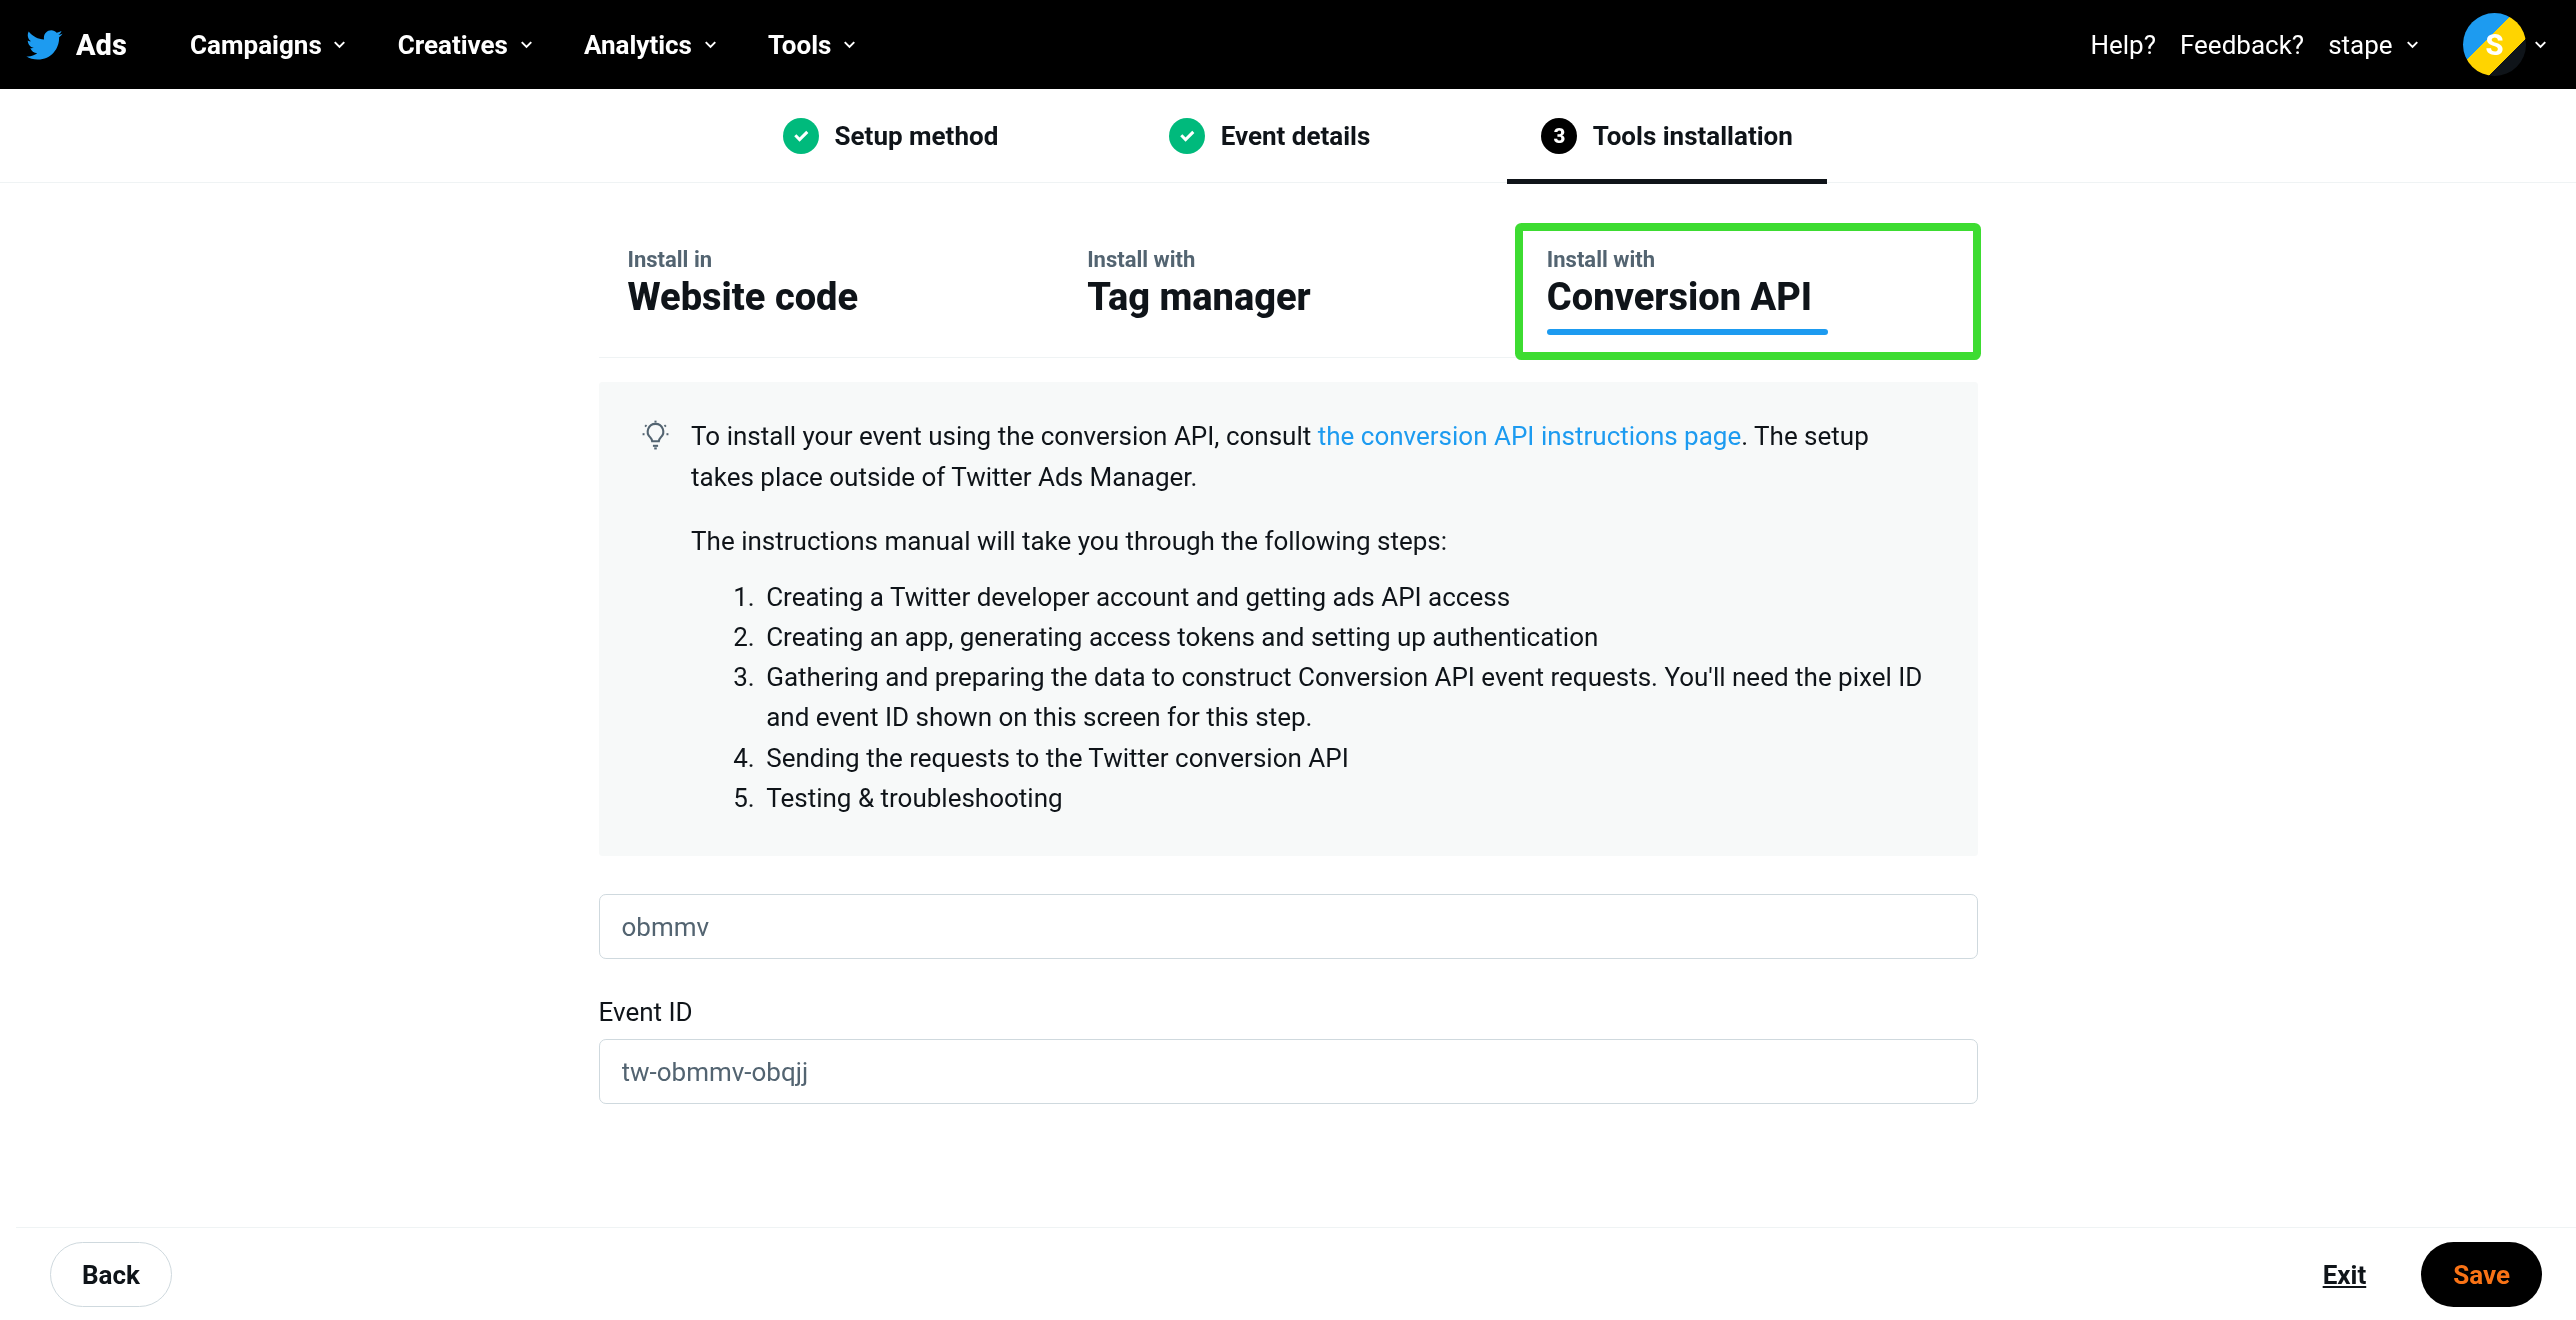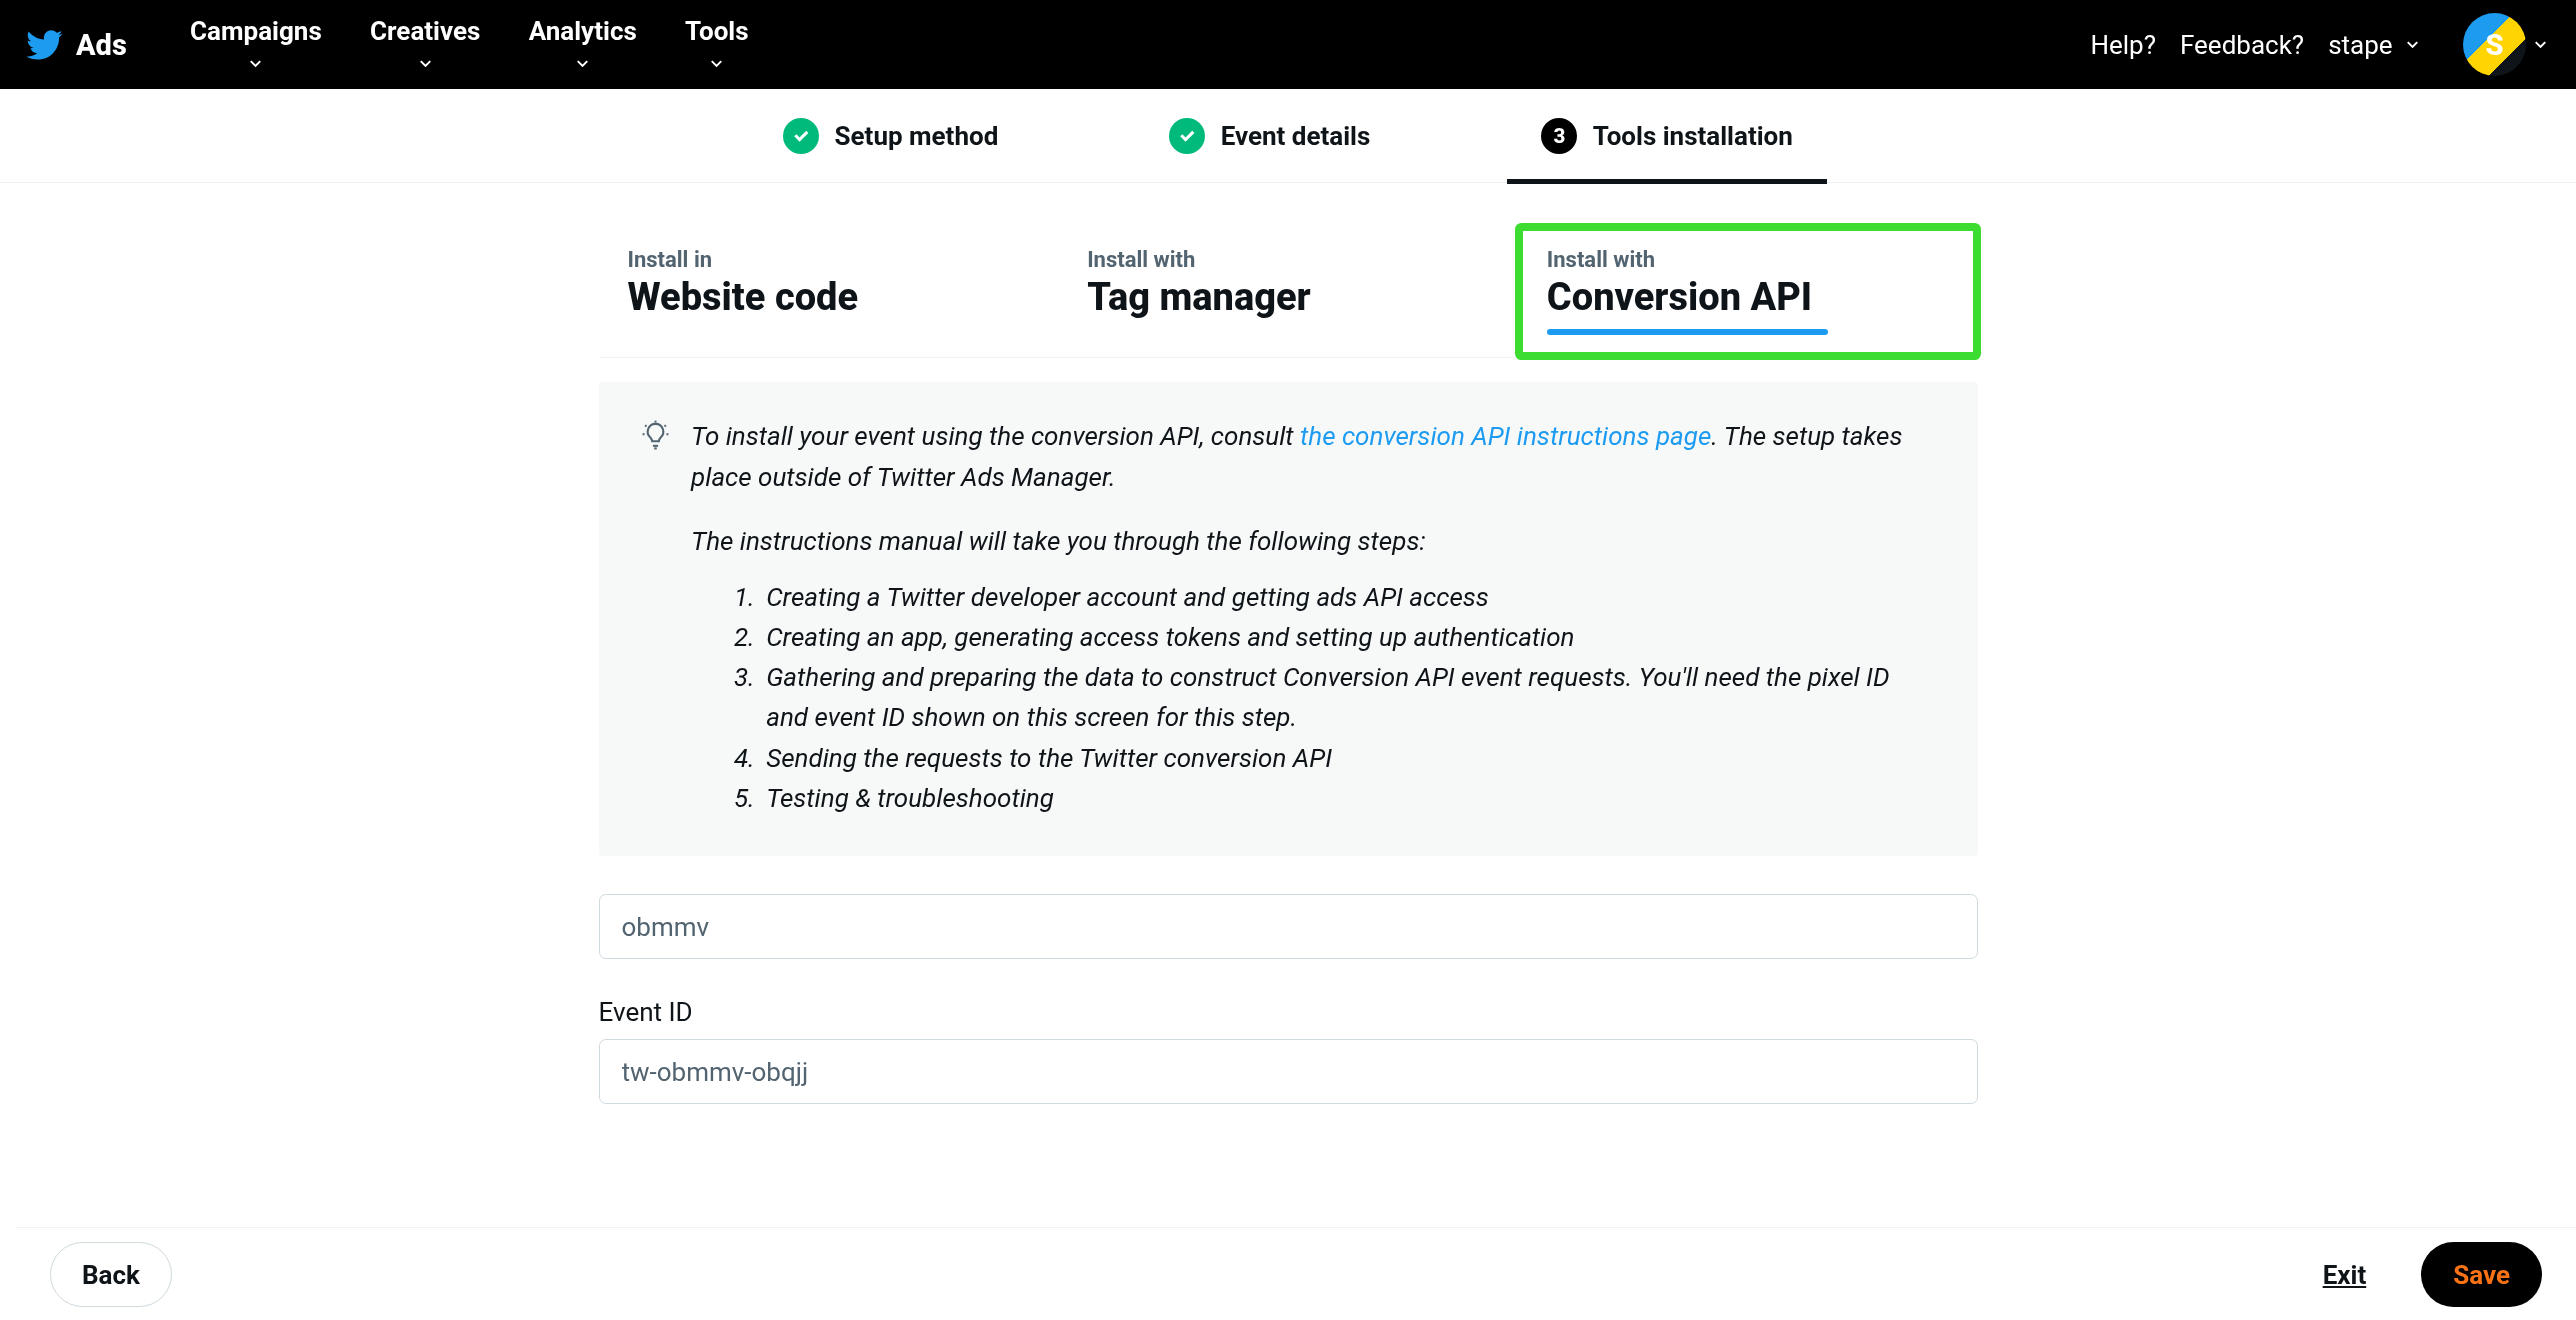--- a/index.html
+++ b/index.html
@@ -2,21 +2,21 @@
 <html style="font-size:13.7px"><head>
 <meta charset="utf-8">
 <style>
 * { margin: 0; padding: 0; box-sizing: border-box; font-family: -apple-system, BlinkMacSystemFont, "Segoe UI", Roboto, Helvetica, Arial, sans-serif; }
 body { background: #fff; color: #0f1419; width: 2576px; height: 1321px; position: relative; overflow: hidden; }
 
 
 .topnav { background: #000; height: 89px; display: flex; align-items: center; padding: 0 26px; color: #fff; }
 .topnav-left { display: flex; align-items: center; gap: 10.3px; }
 .logo-block { display: flex; align-items: center; gap: 12px; margin-right: 34px; }
-.nav-item { display: flex; align-items: center; gap: 8.6px; padding: 0 19px; font-size: 26px; font-weight: 700; cursor: pointer; flex-direction: column; }
+.nav-item { display: flex; align-items: center; gap: 8.6px; padding: 0 19px; font-size: 26px; font-weight: 700; cursor: pointer; }
 .nav-caret { width: 19px; height: 19px; }
 .topnav-spacer { flex: 1; }
 .topnav-right { display: flex; align-items: center; gap: 24px; }
 .topnav-link { font-size: 26px; font-weight: 400; cursor: pointer; }
 .account { display: flex; align-items: center; gap: 10.3px; font-size: 26px; font-weight: 400; cursor: pointer; }
 .avatar-wrap { display: flex; align-items: center; gap: 5.1px; margin-left: 17px; cursor: pointer; }
 .avatar { width: 63px; height: 63px; border-radius: 50%; background: linear-gradient(135deg, #1d9bf0 0%, #1d9bf0 40%, #ffd400 40%, #ffd400 70%, #0f1419 70%); display: flex; align-items: center; justify-content: center; color: #fff; font-weight: 800; font-size: 29px; }
 
 
 .stepsbar { height: 94px; border-bottom: 1.7px solid #eff3f4; display: flex; align-items: center; justify-content: center; gap: 103px; }
@@ -29,21 +29,21 @@
 
 
 .content { width: 1379px; margin: 43px auto 0; }
 .tabs { display: flex; border-bottom: 1.7px solid #eff3f4; }
 .tab { flex: 1; padding: 20.6px 0 22px 0; cursor: pointer; position: relative; }
 .tab.highlighted { outline: 8.6px solid #3ddc31; outline-offset: -5.1px; border-radius: 3.4px; }
 .tab-top { font-size: 22px; font-weight: 700; color: #536471; margin-bottom: 3.4px; padding: 0 29px; }
 .tab-title { font-size: 38px; font-weight: 800; color: #0f1419; padding: 0 29px; }
 .tab.highlighted .tab-title::after { content: ""; display: block; width: 70%; height: 6px; background: #1d9bf0; margin-top: 10.3px; border-radius: 3.4px; }
 
-.infobox { background: #f7f9f9; padding: 34px 41px 38px; margin-top: 24px; border-radius: 3.4px; font-style: italic; }
+.infobox { background: #f7f9f9; padding: 34px 41px 38px; margin-top: 24px; border-radius: 3.4px; }
 .infobox-row { display: flex; gap: 20.6px; }
 .bulb-icon { flex-shrink: 0; width: 31px; height: 31px; color: #536471; margin-top: 3.4px; }
 .info-text { font-size: 26px; line-height: 1.55; color: #0f1419; }
 .info-text a { color: #1d9bf0; text-decoration: none; }
 .info-sub { font-size: 26px; line-height: 1.55; margin-top: 24px; }
 .steps-ol { list-style: decimal; padding-left: 70px; margin-top: 15.4px; font-size: 26px; line-height: 1.55; }
 .steps-ol li { padding-left: 5.1px; }
 
 .field-block { margin-top: 38px; }
 .field-label { font-size: 26px; font-weight: 400; color: #0f1419; margin-bottom: 12px; }

